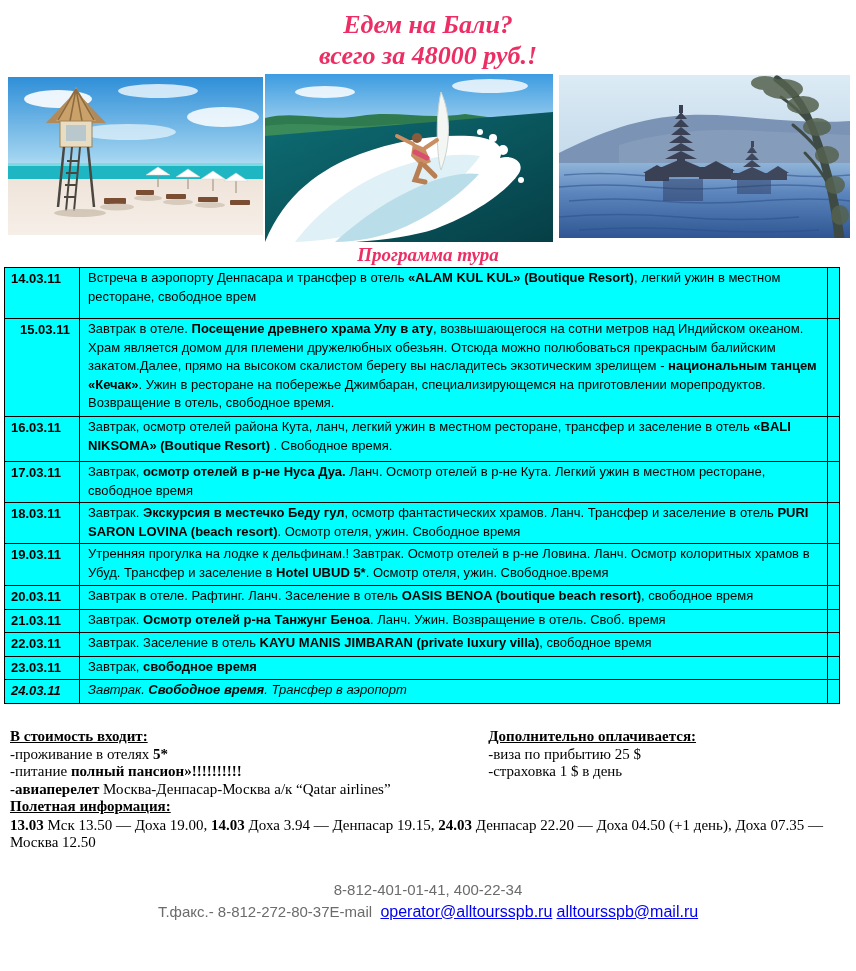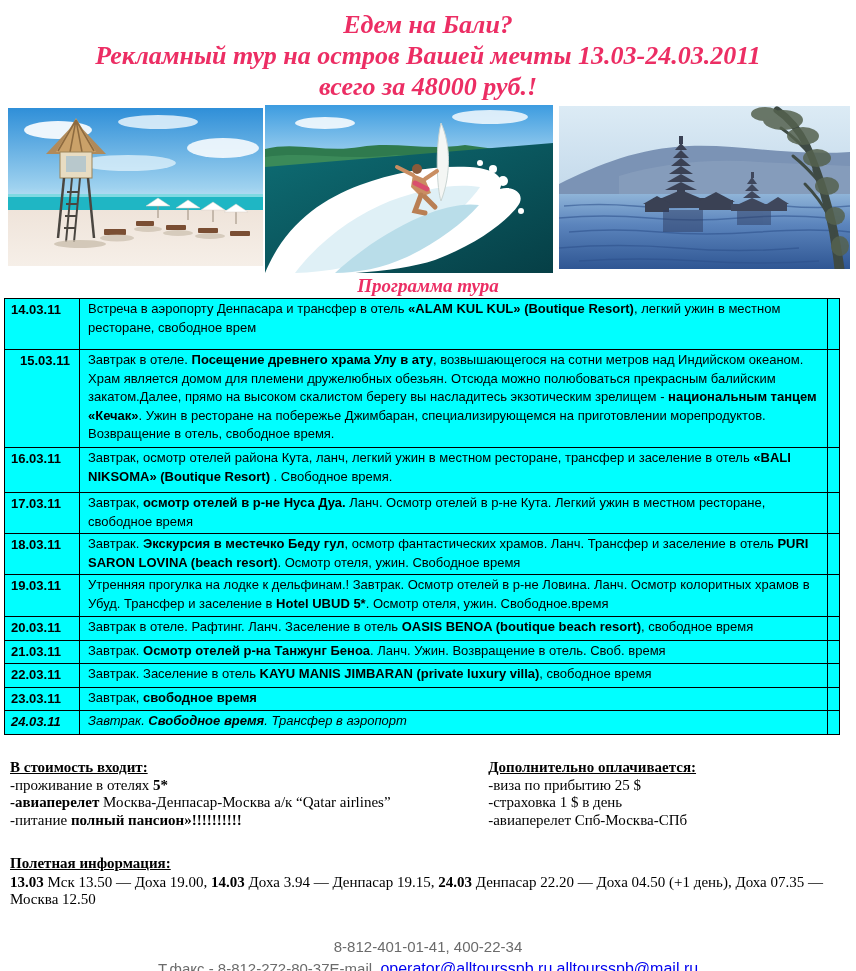--- a/index.html
+++ b/index.html
@@ -74,39 +74,38 @@
   
   .info-zone{
     font-family:"Liberation Serif",serif;
     font-size:15px;line-height:17.5px;
     margin:24px 0 0 10px;width:836px;
   }
   .info-cols{display:flex;gap:13px;}
   .info-col-left{width:468px;}
   .info-col-right{width:360px;}
   .info-heading{font-weight:bold;text-decoration:underline;}
-  .flights{margin-top:26px;width:830px;}
+  .flights{width:830px;}
   .flights-text{margin-top:1px;}
   
   .contact{
     margin-top:27px;text-align:center;
     font-size:15px;line-height:21px;color:var(--muted);
   }
   .contact a{
     color:var(--link);text-decoration:underline;
     font-size:16px;
   }
   .contact .row2{margin-top:1px;}
 </style>
 </head>
 <body>
 
 <div class="title-block">
   <div>Едем на Бали?</div>
-  <div>Рекламный тур на остров Вашей мечты 13.03-24.03.2011</div>
   <div>всего за 48000 руб.!</div>
 </div>
 
 <div class="photo-row">
 
   <div class="photo photo-1">
     <svg viewBox="0 0 255 158" preserveAspectRatio="none">
       <defs>
         <linearGradient id="sky1" x1="0" y1="0" x2="0" y2="1">
           <stop offset="0" stop-color="#2f8fd8"></stop>
@@ -358,30 +357,29 @@
       </tr>
     </tbody>
 </table>
 
 <div class="info-zone">
   <div class="info-cols">
     <div class="info-col-left">
       <div class="info-heading">В стоимость входит:</div>
       <div id="included-items">
           <div><span>-проживание в отелях </span><span class="b">5*</span></div>
+          <div><span>-питание </span><span class="b">полный пансион»!!!!!!!!!!</span></div>
           <div><span class="b">-авиаперелет</span><span> Москва-Денпасар-Москва а/к “Qatar airlines”</span></div>
-          <div><span>-питание </span><span class="b">полный пансион»!!!!!!!!!!</span></div>
         </div>
     </div>
     <div class="info-col-right">
       <div class="info-heading">Дополнительно оплачивается:</div>
       <div id="extra-items">
           <div>-виза по прибытию 25 $</div>
           <div>-страховка 1 $ в день</div>
-          <div>-авиаперелет Спб-Москва-СПб</div>
         </div>
     </div>
   </div>
 
   <div class="flights">
     <div class="info-heading">Полетная информация:</div>
     <div class="flights-text"><span class="b">13.03</span><span>  Мск 13.50 — Доха 19.00, </span><span class="b">14.03</span><span>  Доха 3.94 — Денпасар 19.15,   </span><span class="b">24.03</span><span>  Денпасар 22.20 — Доха 04.50 (+1 день), Доха 07.35 — Москва 12.50</span></div>
   </div>
 </div>
 

